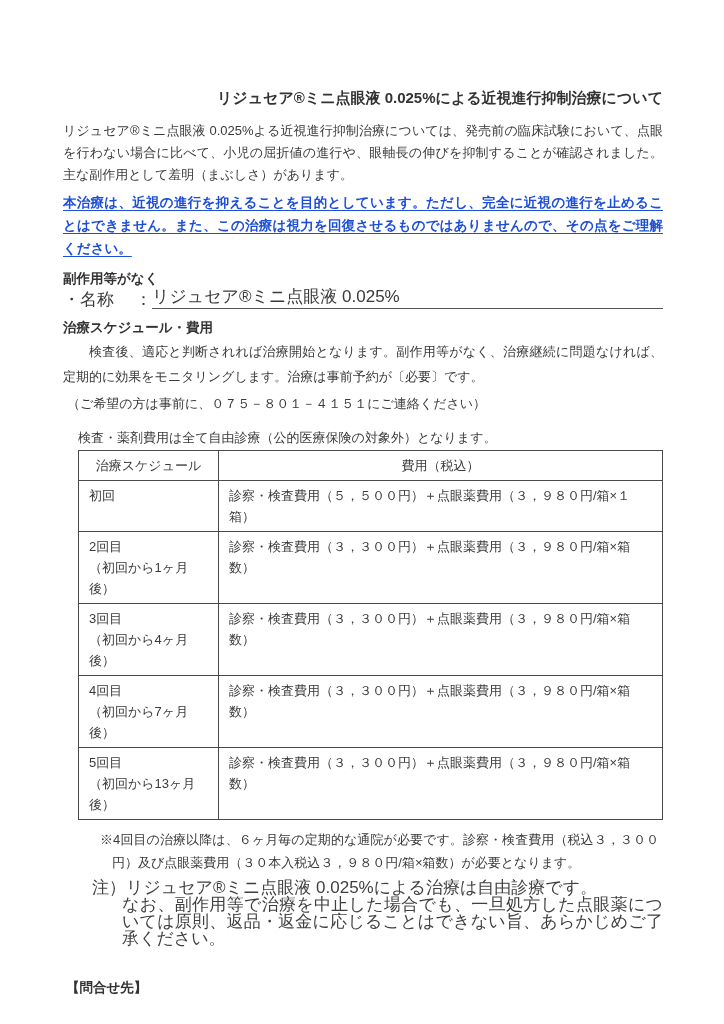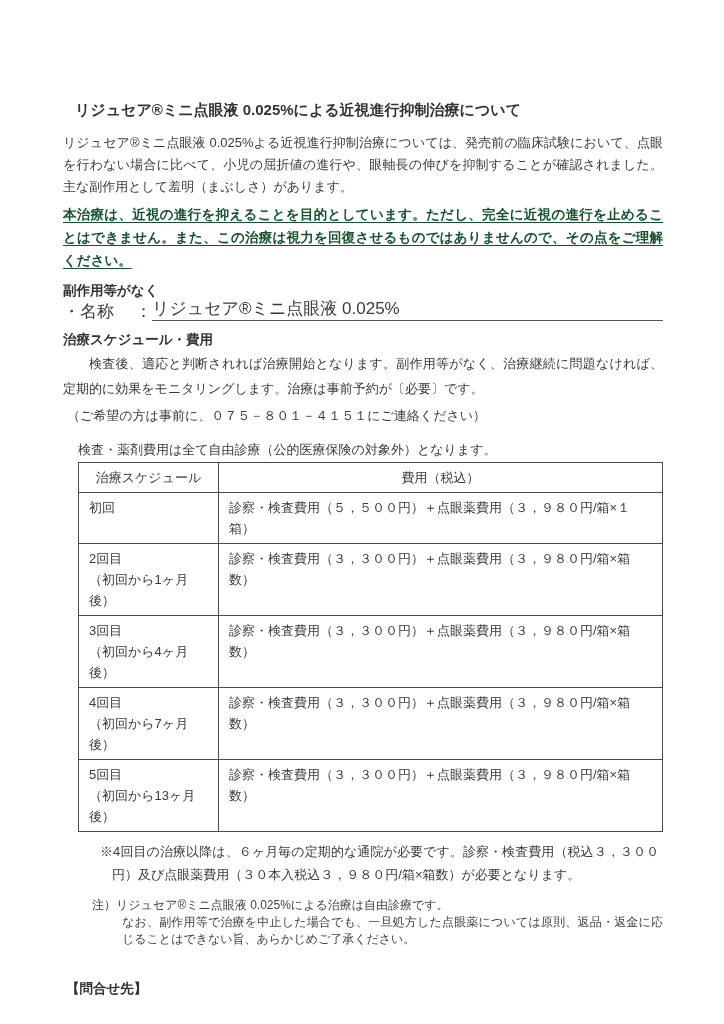--- a/index.html
+++ b/index.html
@@ -16,36 +16,36 @@
     color: #3a3a3a;
     overflow: hidden;
   }
   .content {
     position: absolute;
     left: 63px;
     top: 88px;
     width: 600px;
   }
   .doc-title {
-    margin: 12px;
+    margin: 0;
     font-size: 15px;
     font-weight: bold;
-    text-align: left;
+    text-align: right;
     line-height: 20px;
     color: #333333;
   }
   .intro {
     margin: 12px 0 0 0;
     font-size: 13px;
     line-height: 22px;
     text-align: justify;
   }
   .warning {
     margin-top: 5px;
-    color: #14532d;
+    color: #1d4ed8;
     font-weight: bold;
     font-size: 13.5px;
   }
   .warning p {
     margin: 0;
     line-height: 23px;
     text-decoration: underline;
     text-underline-offset: 3px;
     text-decoration-thickness: 1px;
     text-align: justify;
@@ -109,21 +109,21 @@
   table.fee-table tr.r1 td { height: 32px; }
   table.fee-table tr.r2 td { height: 36px; }
   .periodic-note {
     margin: 8px 4px 0 0;
     font-size: 13px;
     line-height: 23px;
     padding-left: 49px;
     text-indent: -12px;
     text-align: justify;
   }
-  .fine-notes { margin-top: 11px; font-size: 12px; line-height: 17px; color: #3f3f3f; }
+  .fine-notes { margin-top: 5px; font-size: 17px; line-height: 17px; color: #3f3f3f; }
   .note-first { padding-left: 29px; }
   .note-rest  { padding-left: 59px; text-align: justify; }
   .contact-heading {
     margin-top: 32px;
     font-size: 13.5px;
     font-weight: bold;
     line-height: 18px;
     padding-left: 3px;
     color: #333333;
   }

